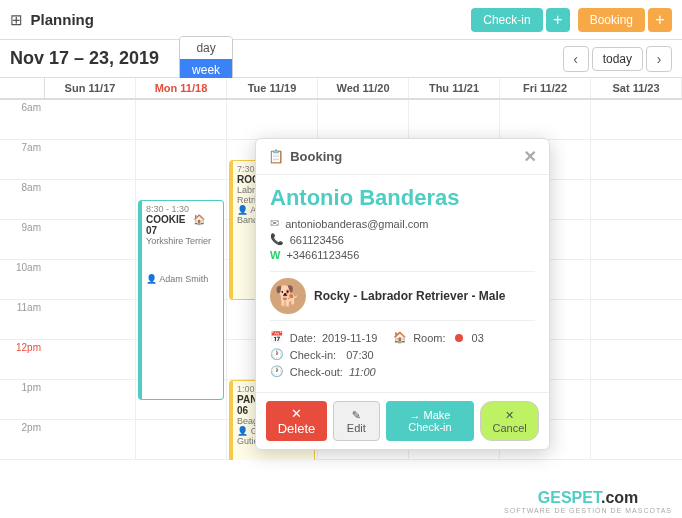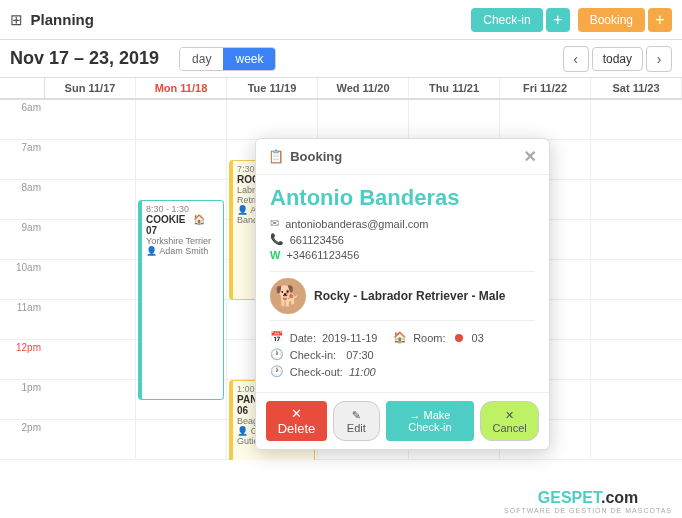--- a/index.html
+++ b/index.html
@@ -52,21 +52,21 @@
     .popup-body { padding: 10px 14px; }
     .popup-client-name { font-size: 22px; font-weight: 700; color: #4ecdc4; margin-bottom: 6px; }
     .popup-contact { display: flex; align-items: center; gap: 6px; font-size: 11px; color: #555; margin-bottom: 3px; }
     .popup-pet-section { display: flex; align-items: center; gap: 8px; margin: 10px 0 10px 0; padding: 6px 0; border-top: 1px solid #eee; border-bottom: 1px solid #eee; }
     .pet-avatar { width: 36px; height: 36px; border-radius: 50%; background: #d4a47a; display: flex; align-items: center; justify-content: center; overflow: hidden; font-size: 20px; }
     .pet-info { font-size: 12px; color: #333; font-weight: 600; }
     .popup-details { font-size: 11px; color: #555; }
     .popup-detail-row { display: flex; align-items: center; gap: 6px; margin-bottom: 4px; }
     .popup-actions { display: flex; gap: 6px; padding: 8px 10px; border-top: 1px solid #eee; }
     .btn-delete { background: #e74c3c; color: #fff; border: none; padding: 5px 10px; border-radius: 4px; cursor: pointer; font-size: 13px; }
-    .btn-edit { background: #f0f0f0; color: #555; border: 1px solid #ccc; padding: 5px 10px; border-radius: 12px; cursor: pointer; font-size: 11px; }
+    .btn-edit { background: #f0f0f0; color: #555; border: 1px solid #ccc; padding: 5px 10px; border-radius: 4px; cursor: pointer; font-size: 11px; }
     .btn-checkin2 { background: #4ecdc4; color: #fff; border: none; padding: 5px 10px; border-radius: 4px; cursor: pointer; font-size: 11px; }
     .btn-cancel { background: #bef264; color: #555; border: 1px solid #ccc; padding: 4px 10px; border-radius: 12px; cursor: pointer; font-size: 11px; }
 
     
     #footer { position: absolute; bottom: 4px; right: 10px; text-align: center; }
 
     .cal-wrapper { position: relative; }
   </style>
 </head>
 <body>
@@ -75,21 +75,21 @@
   <span style="margin-right:8px; font-size:15px; color:#555;">⊞</span>
   <span style="font-size:15px; font-weight:600; color:#333; flex:1;">Planning</span>
   <button style="background:#4ecdc4;color:#fff;border:none;padding:5px 12px;border-radius:4px;cursor:pointer;font-size:12px;">Check-in</button>
   <button style="background:#4ecdc4;color:#fff;border:none;width:24px;height:24px;border-radius:4px;cursor:pointer;font-size:16px;margin-left:3px;">+</button>
   <button style="background:#f7a847;color:#fff;border:none;padding:5px 12px;border-radius:4px;cursor:pointer;font-size:12px;margin-left:8px;">Booking</button>
   <button style="background:#f7a847;color:#fff;border:none;width:24px;height:24px;border-radius:4px;cursor:pointer;font-size:16px;margin-left:3px;">+</button>
 </div>
 
 <div id="toolbar">
   <span style="font-size:18px;font-weight:600;color:#333;margin-right:20px;">Nov 17 – 23, 2019</span>
-  <div style="display:flex;border:1px solid #ccc;border-radius:4px;overflow:hidden;">
+  <div style="display:flex;border:1px solid #ccc;border-radius:4px;overflow:hidden;flex-direction:column;">
     <button style="padding:4px 12px;cursor:pointer;font-size:12px;background:#fff;border:none;color:#555;">day</button>
     <button style="padding:4px 12px;cursor:pointer;font-size:12px;background:#3b82f6;border:none;color:#fff;">week</button>
   </div>
   <div style="flex:1;"></div>
   <button style="background:#fff;border:1px solid #ccc;border-radius:4px;width:26px;height:26px;cursor:pointer;font-size:14px;color:#555;">‹</button>
   <button style="background:#fff;border:1px solid #ccc;border-radius:4px;padding:4px 10px;cursor:pointer;font-size:12px;color:#333;margin:0 3px;">today</button>
   <button style="background:#fff;border:1px solid #ccc;border-radius:4px;width:26px;height:26px;cursor:pointer;font-size:14px;color:#555;">›</button>
 </div>
 
 <div class="cal-wrapper">
@@ -141,21 +141,21 @@
         <div class="hour-cell"></div>
         <div class="hour-cell"></div>
       <div class="hour-cell"></div>
         <div class="hour-cell"></div>
         <div class="hour-cell"></div>
 
       <div class="event event-green" style="top:100px; height:200px;">
         <div style="font-size:9px;color:#888;">8:30 - 1:30</div>
         <div class="event-name" style="color:#333;">COOKIE &nbsp; 🏠 07</div>
         <div class="event-breed" style="color:#777;">Yorkshire Terrier</div>
-        <div class="event-owner" style="color:#777;">👤 Adam Smith</div>
+        <div class="event-owner" style="color:#777;margin-top:28px;">👤 Adam Smith</div>
       </div>
     </div>
 
     <div class="day-col" style="position:relative;">
       <div class="hour-cell"></div>
         <div class="hour-cell"></div>
         <div class="hour-cell"></div>
       <div class="hour-cell"></div>
         <div class="hour-cell"></div>
         <div class="hour-cell"></div>

